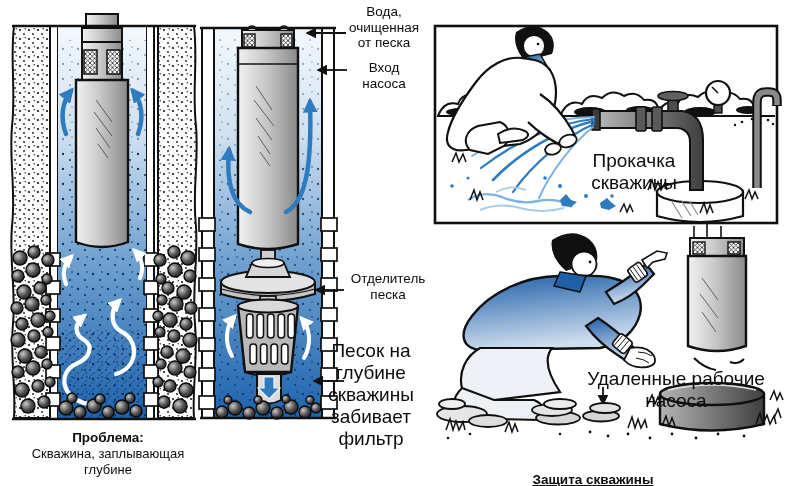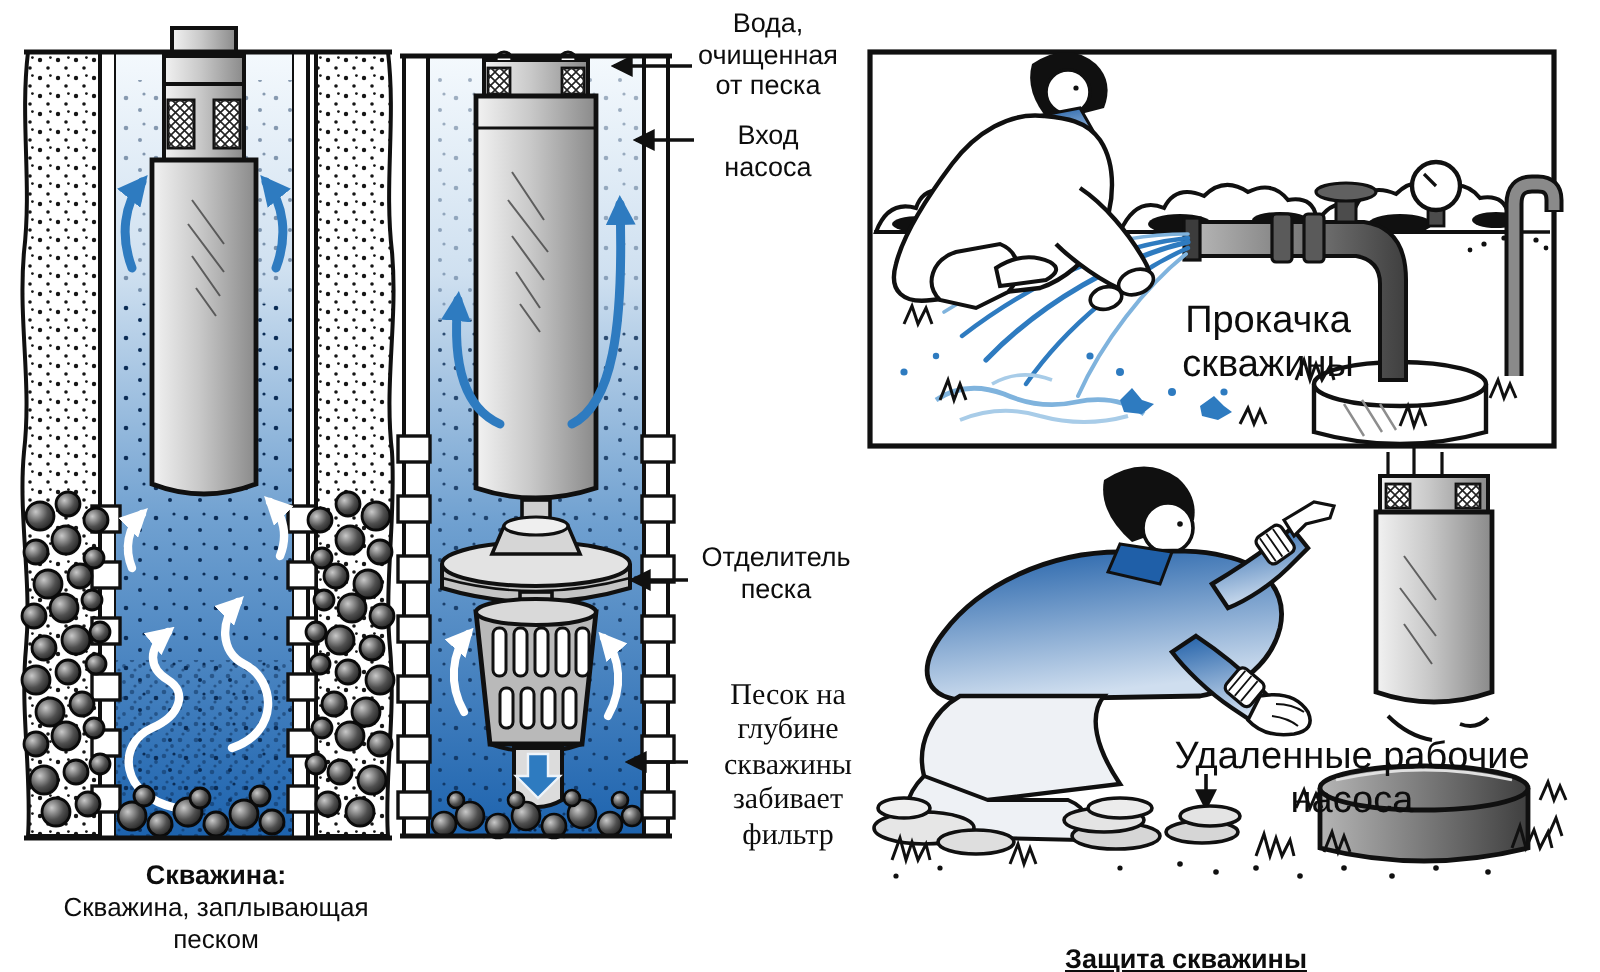--- a/index.html
+++ b/index.html
@@ -464,31 +464,31 @@
 </g>
 </svg>
 
 <div class="lbl" style="left:334px;top:4px;width:100px;font-size:13.5px;">Вода,
 очищенная
 от песка</div>
 <div class="lbl" style="left:344px;top:60px;width:80px;font-size:13.5px;">Вход
 насоса</div>
 <div class="lbl" style="left:336px;top:271px;width:104px;font-size:13.5px;">Отделитель
 песка</div>
-<div class="lbl" style="left:350px;top:340px;width:88px;font-size:15px;font-family:Liberation Serif, serif;">Песок на
+<div class="lbl" style="left:327px;top:340px;width:88px;font-size:19px;">Песок на
 глубине
 скважины
 забивает
 фильтр</div>
 <div class="lbl" style="left:586px;top:150px;width:96px;">Прокачка
 скважины</div>
 <div class="lbl" style="left:578px;top:368px;width:196px;">Удаленные рабочие насоса</div>
 
 <div class="caption" style="left:12px;top:430px;width:192px;">
-  <div class="cap-title">Скважина:</div>
+  <div class="cap-title">Проблема:</div>
   <div class="cap-sub">Скважина, заплывающая
-песком</div>
+глубине</div>
 </div>
 <div class="caption" style="left:498px;top:472px;width:190px;text-decoration:underline;">
   <div class="cap-title">Защита скважины</div>
 </div>
 
 </div>
 
 </body></html>

